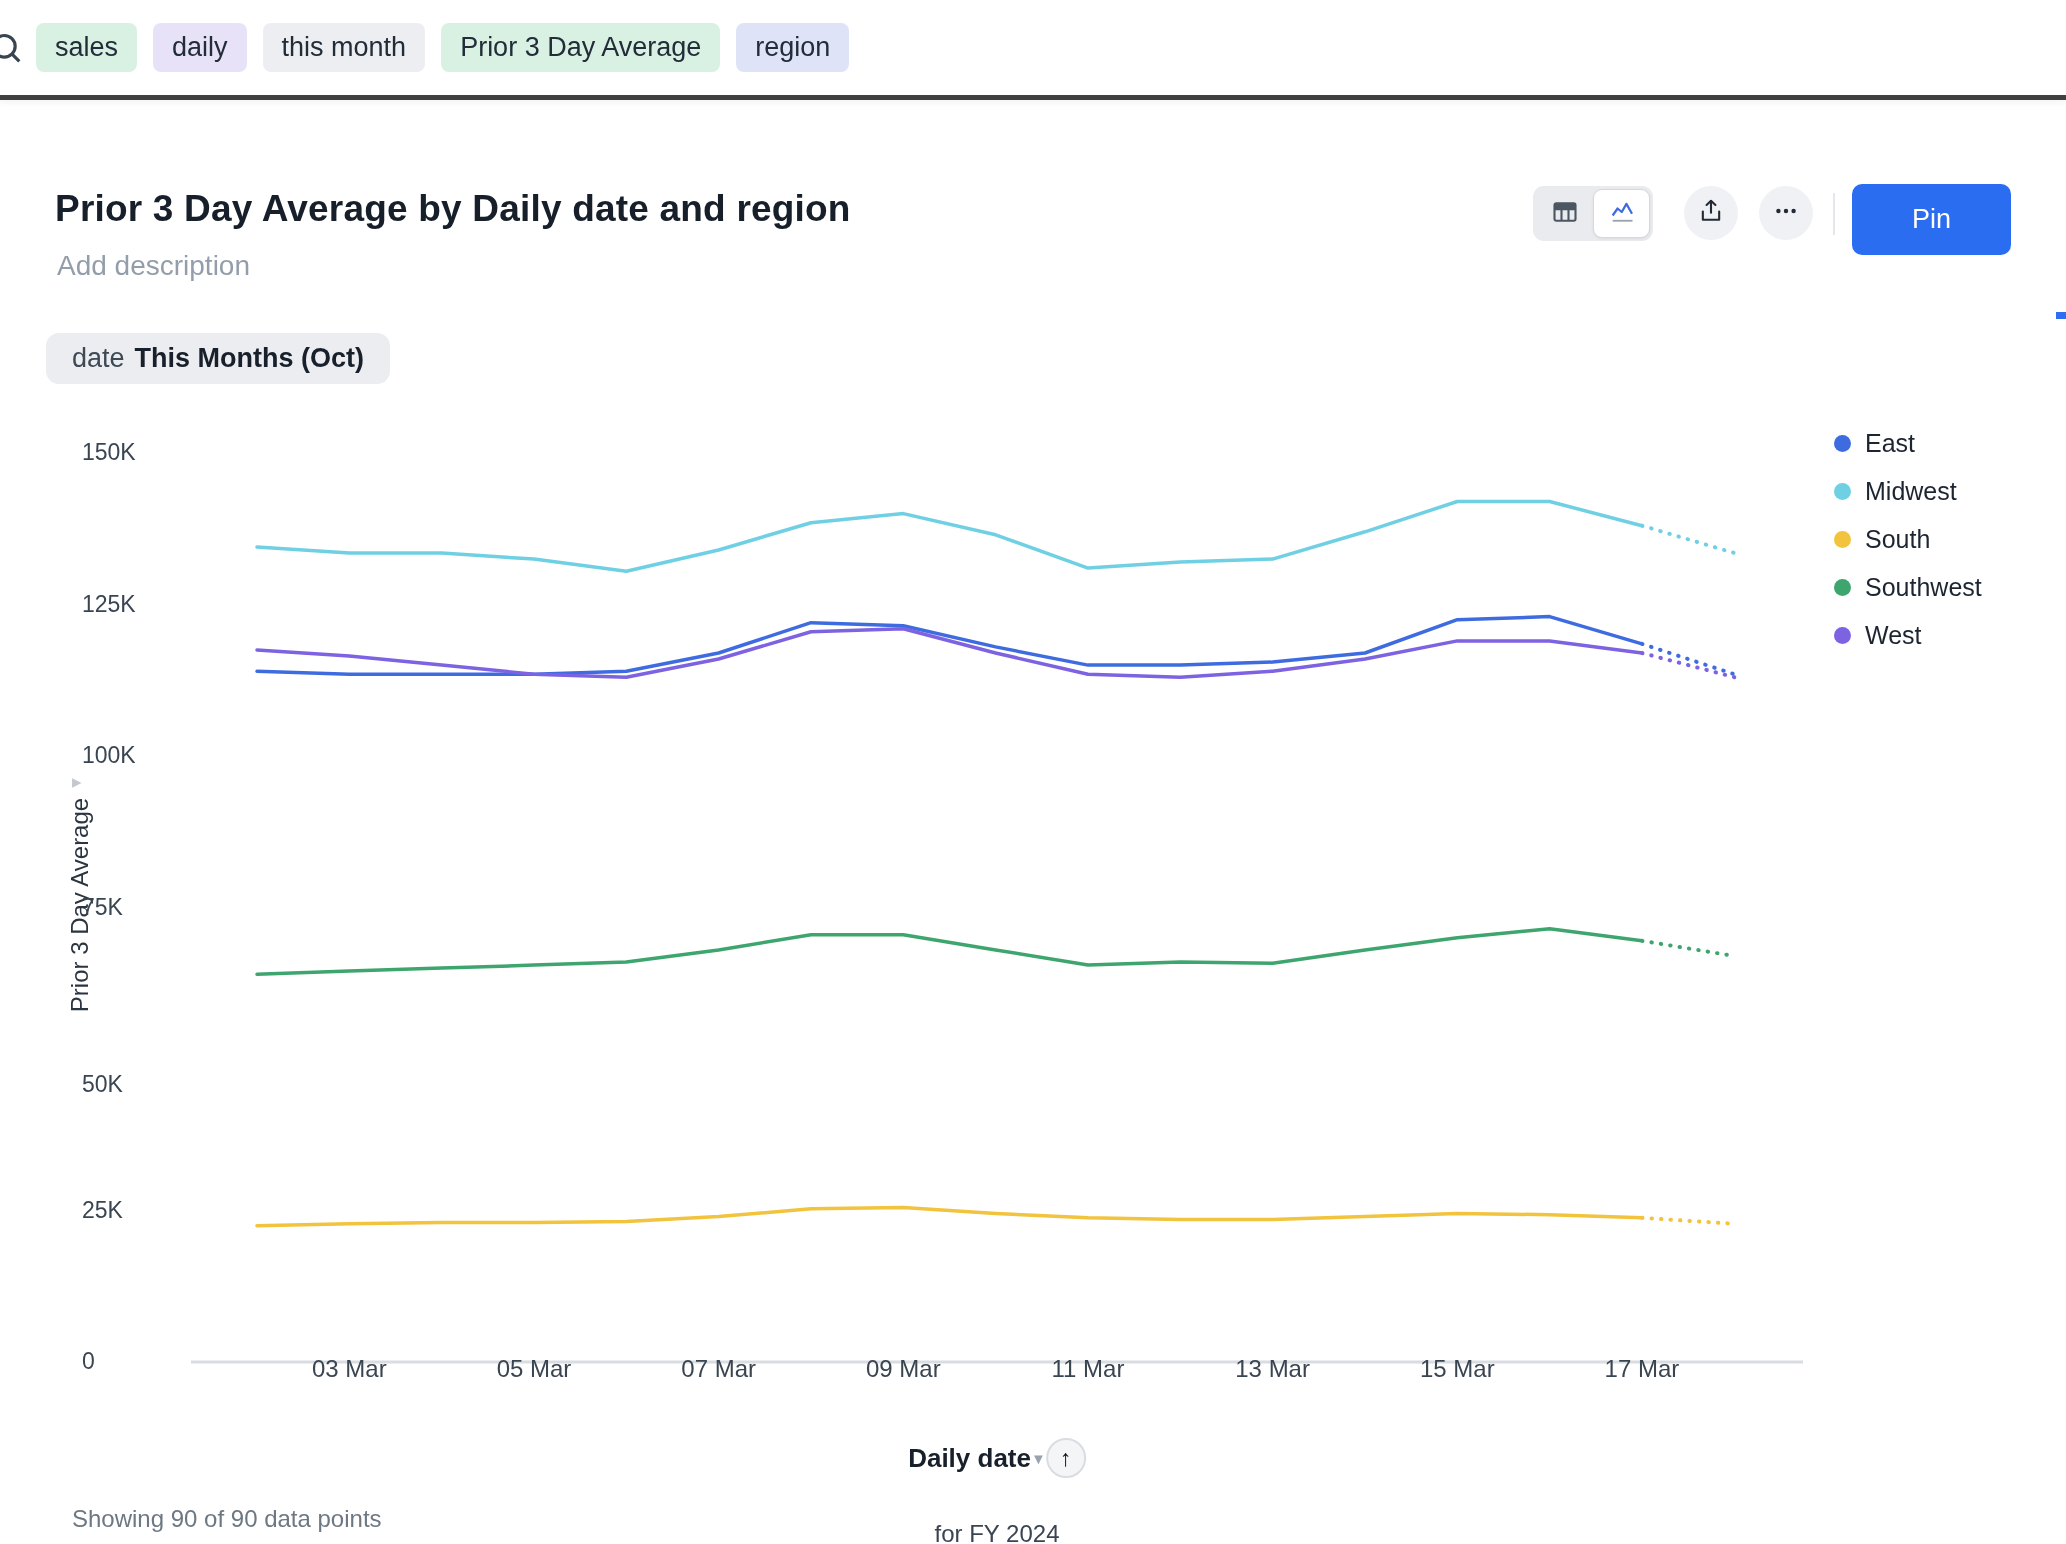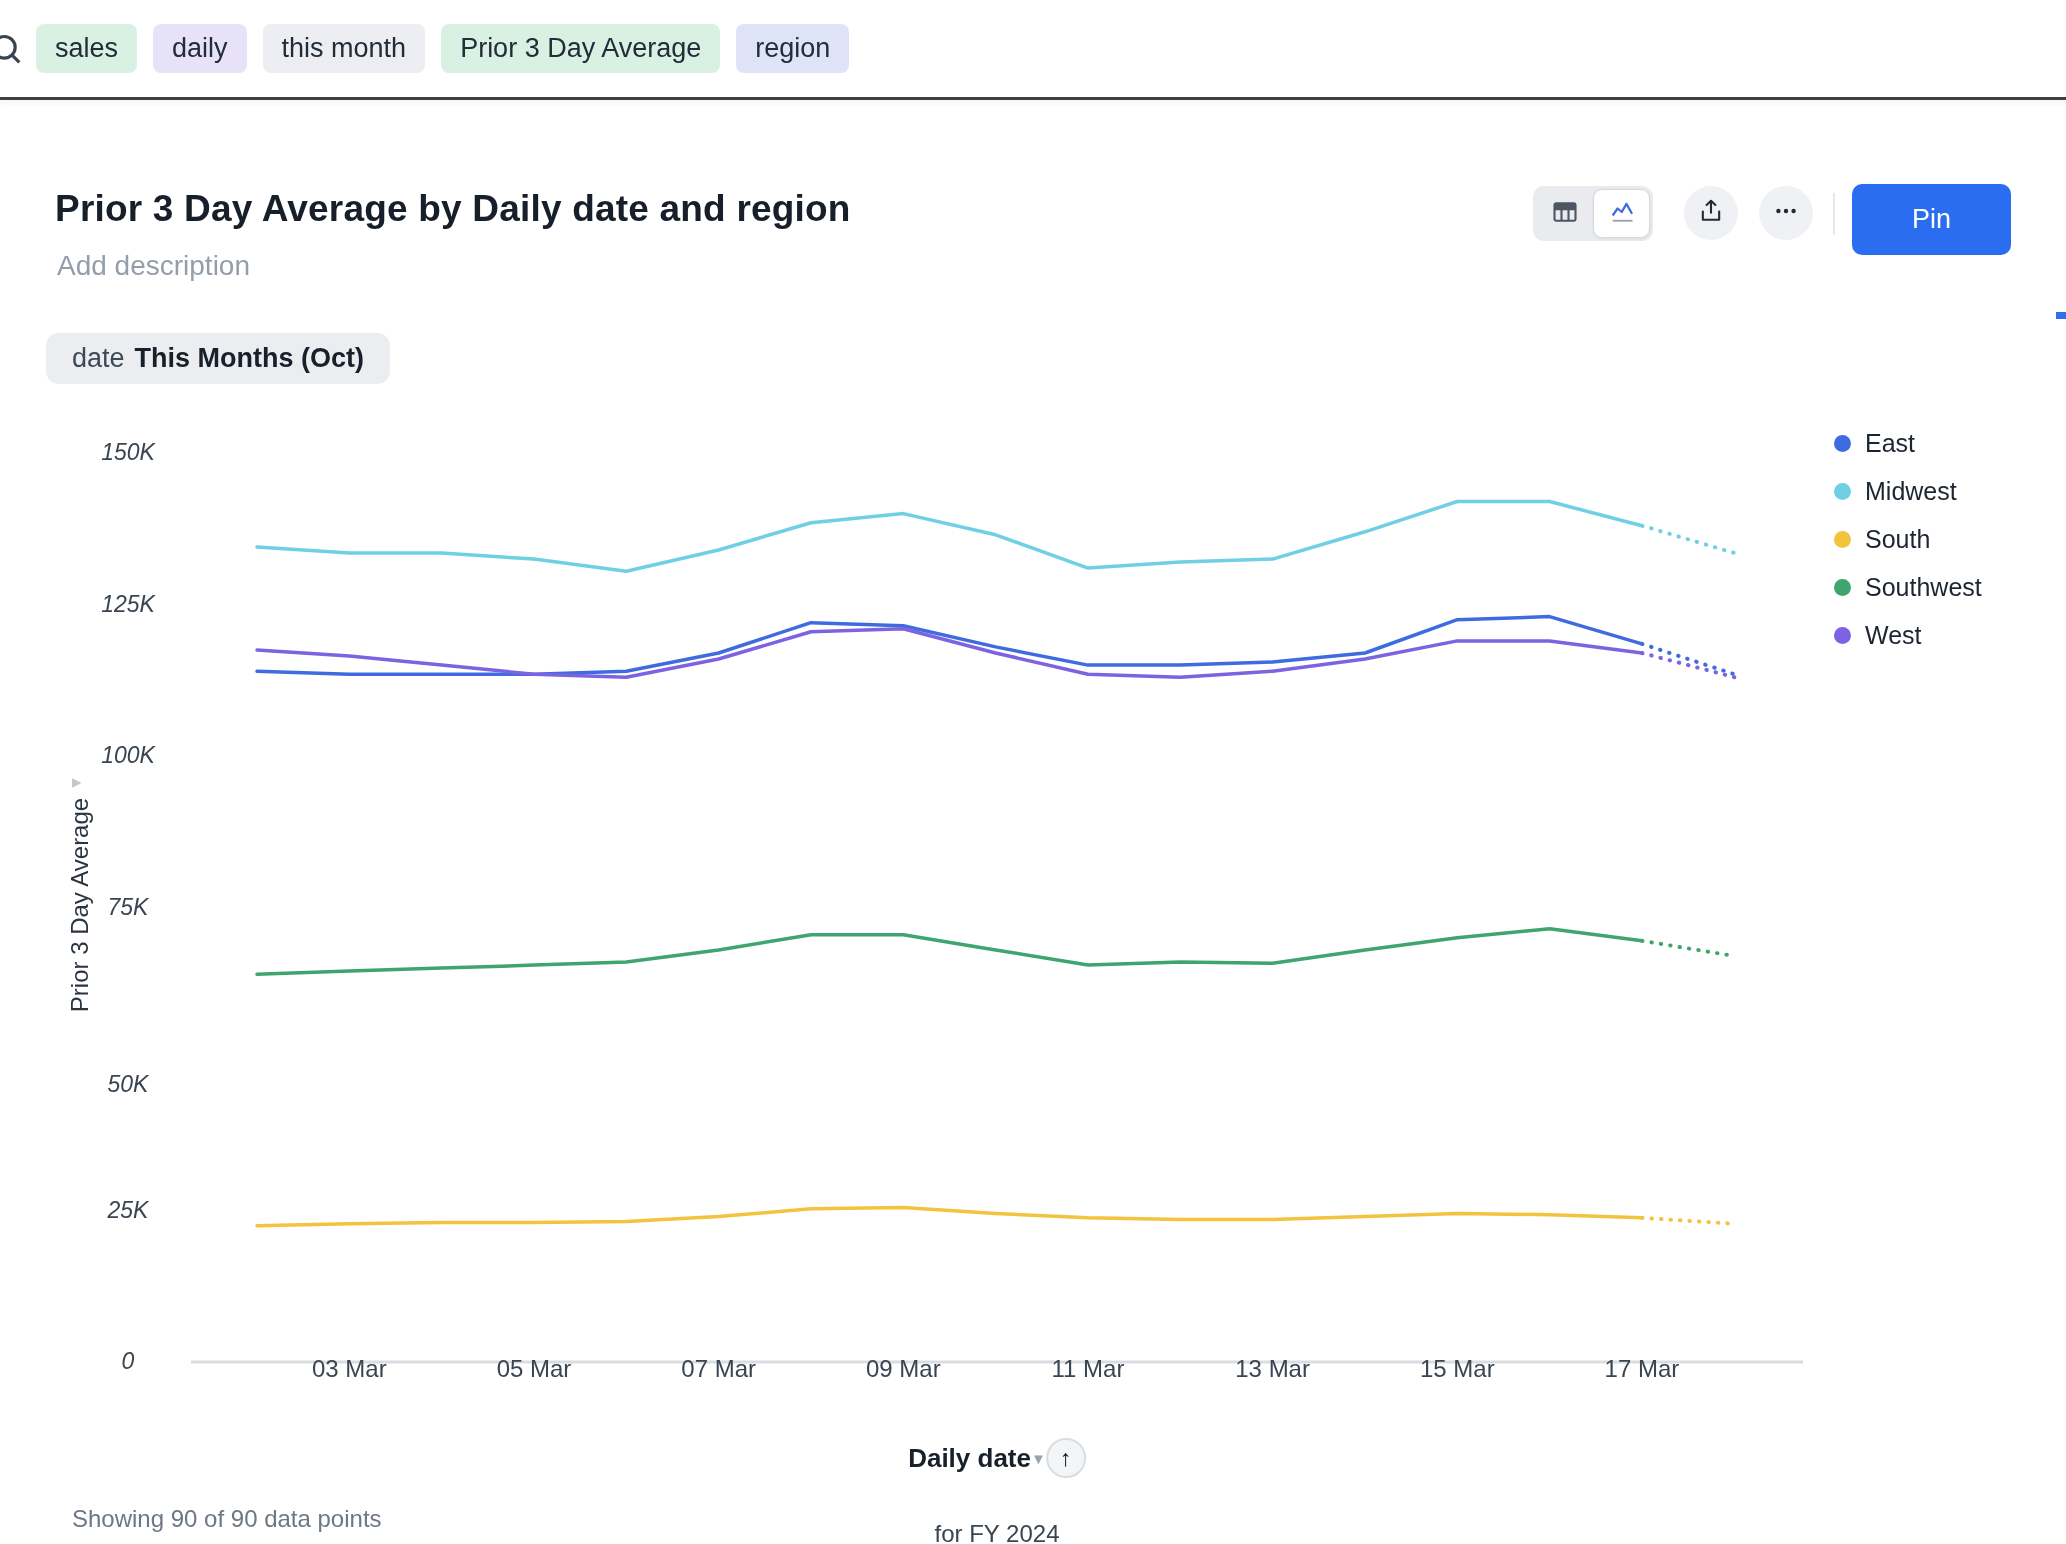--- a/index.html
+++ b/index.html
@@ -5,21 +5,21 @@
   * { margin:0; padding:0; box-sizing:border-box; }
   html,body { width:2066px; height:1544px; }
   body {
     position:relative; overflow:hidden; background:#ffffff;
     font-family:"Liberation Sans","DejaVu Sans",sans-serif; color:#1f2733;
   }
 
   
   .topbar {
     position:absolute; left:0; top:0; width:2066px; height:100px;
-    background:#fff; border-bottom:3px solid #404040;
+    background:#fff; border-bottom:5px solid #404040;
     box-shadow:0 3px 6px rgba(20,30,45,.05);
     display:flex; align-items:center; z-index:6;
   }
   .search-icon-wrap { margin-left:-14px; width:40px; flex:0 0 auto; display:flex; align-items:center; }
   .token-list { display:flex; gap:16px; margin-left:10px; }
   .token {
     font-size:27px; padding:9px 19px; border-radius:8px; color:#222d39; white-space:nowrap; cursor:pointer;
   }
   .token--green  { background:#d9f1e3; }
   .token--purple { background:#e8e2f8; }
@@ -59,21 +59,21 @@
 
   
   #chart-svg { position:absolute; left:0; top:0; pointer-events:none; z-index:1; }
 
   .y-axis-title {
     position:absolute; left:80px; top:905px; transform:translate(-50%,-50%) rotate(-90deg);
     font-size:24px; color:#2b3540; white-space:nowrap; z-index:2;
   }
   .y-axis-caret { position:absolute; left:72px; top:770px; font-size:19px; color:#c3c8cf; z-index:2; }
 
-  .y-tick { position:absolute; width:92px; text-align:center; font-size:23px; color:#3a4552; z-index:2;font-style:italic; }
+  .y-tick { position:absolute; width:92px; text-align:left; font-size:23px; color:#3a4552; z-index:2; }
   .x-tick { position:absolute; width:140px; text-align:center; font-size:24px; color:#3a4552; top:1355px; z-index:2; }
 
   .legend { position:absolute; left:1834px; top:419px; z-index:2; }
   .legend-item { display:flex; align-items:center; height:48px; cursor:pointer; }
   .legend-dot { width:17px; height:17px; border-radius:50%; margin-right:14px; flex:0 0 auto; }
   .legend-label { font-size:25px; color:#1c2530; font-weight:500; }
 
   .xaxis-row {
     position:absolute; left:997px; top:1438px; transform:translateX(-50%);
     display:flex; align-items:center; z-index:2;

